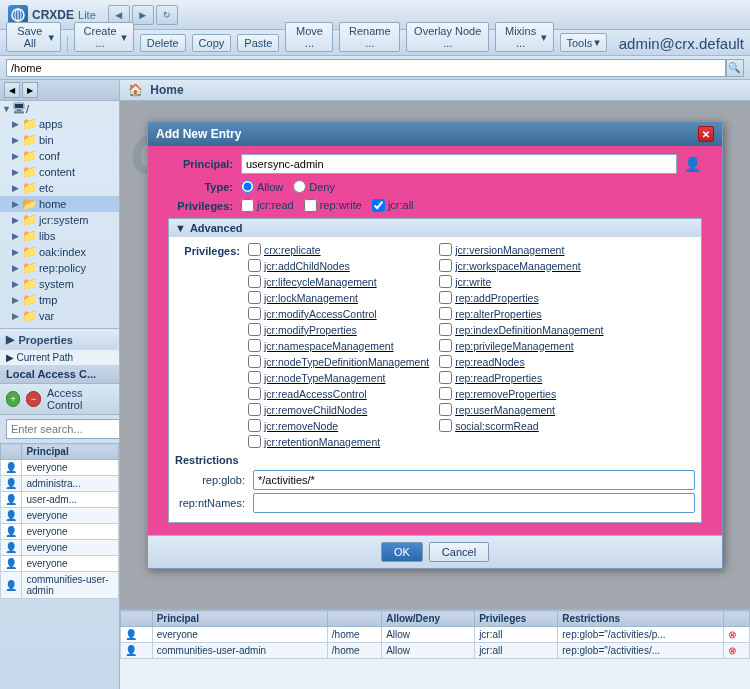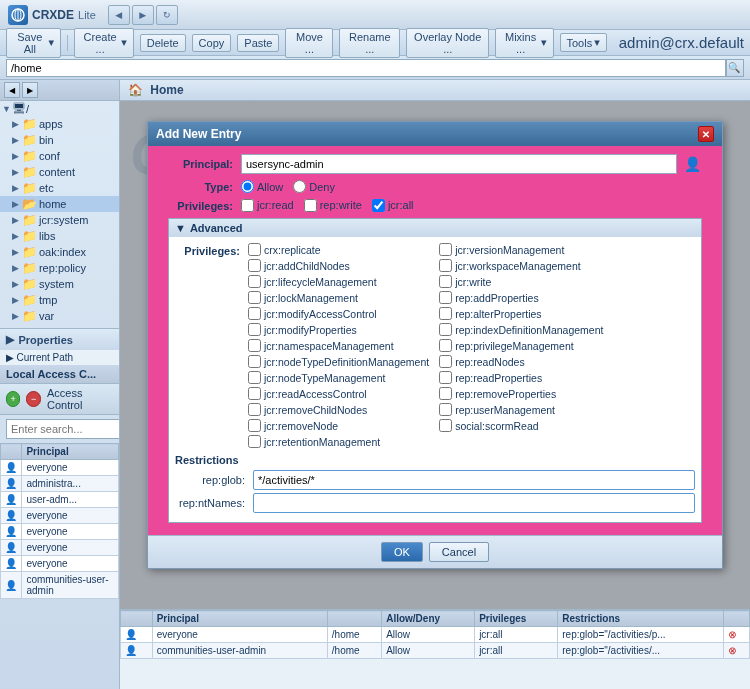--- a/index.html
+++ b/index.html
@@ -37,21 +37,21 @@
       border-radius: 2px;
       display: flex; align-items: center; justify-content: center;
       cursor: pointer; font-size: 9px; color: #4a6a90;
     }
 
     
     .toolbar {
       background: linear-gradient(to bottom, #ddeaf6, #c4d6ea);
       border-bottom: 1px solid #a0b8cc;
       display: flex;
-      align-items: center;
+      align-items: flex-end;
       padding: 3px 6px;
       gap: 6px;
       height: 26px;
     }
     .toolbar-btn {
       background: linear-gradient(to bottom, #eef4fc, #d4e4f0);
       border: 1px solid #90aac0;
       border-radius: 2px;
       padding: 2px 6px;
       font-size: 11px;
@@ -262,20 +262,21 @@
       gap: 4px;
       cursor: pointer;
     }
     .advanced-body {
       padding: 6px;
     }
     .privileges-grid {
       display: grid;
       grid-template-columns: 1fr 1fr;
       gap: 3px 10px;
+      text-decoration: underline;
     }
     .priv-item {
       display: flex;
       align-items: center;
       gap: 3px;
       color: #1a3a60;
       font-size: 10.5px;
     }
     .priv-item input[type=checkbox] { margin: 0; }
 

